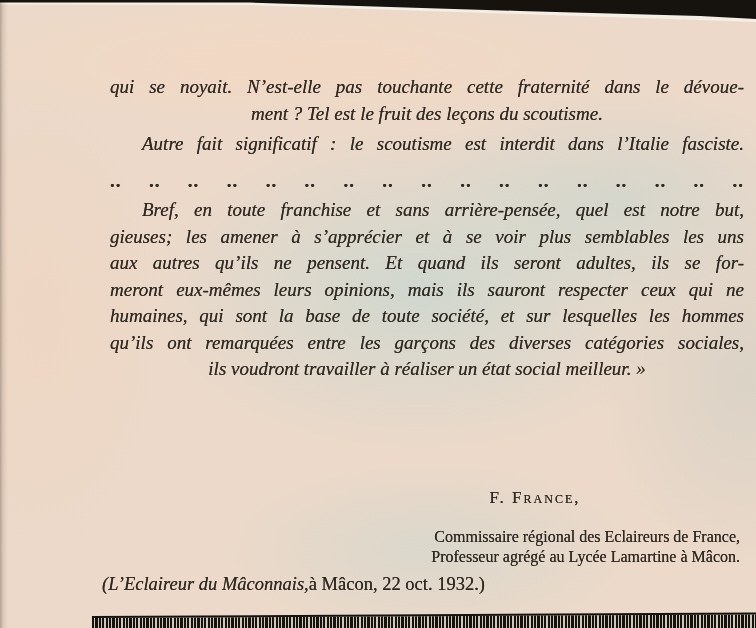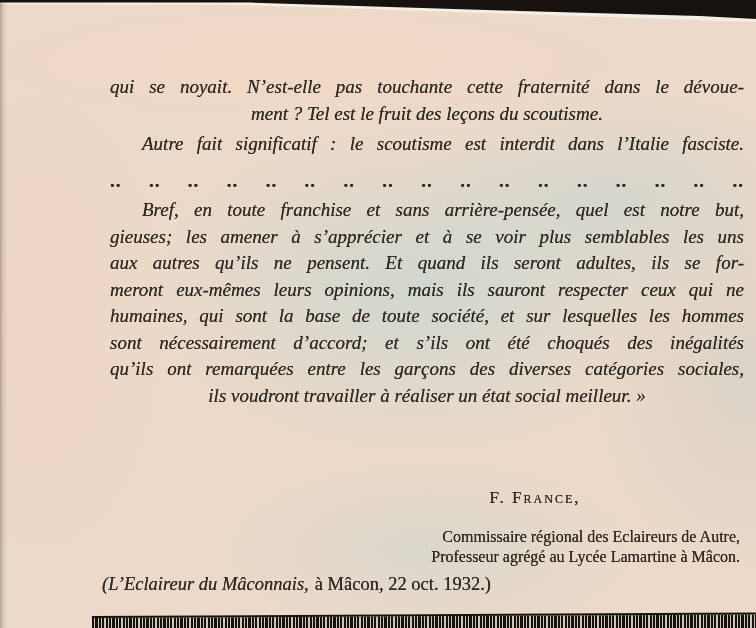--- a/index.html
+++ b/index.html
@@ -55,21 +55,21 @@
     position:absolute;right:16px;top:527px;z-index:4;text-align:right;
     color:var(--ink,#2f2922);font-size:16px;line-height:19.5px;
     text-shadow:0 0 0.5px rgba(47,41,34,0.9);
   }
   .citation{
     position:absolute;left:102px;top:574px;z-index:4;
     color:var(--ink,#2f2922);font-size:18.5px;
     text-shadow:0 0 0.5px rgba(47,41,34,0.9);
   }
   .citation .cit-i{font-style:italic;}
-  .citation .cit-r{font-style:normal;margin-left:6px;}
+  .citation .cit-r{font-style:normal;}
   .bottom-bar{
     position:absolute;left:92px;top:616px;width:672px;height:14px;z-index:4;
     transform:rotate(-0.3deg);transform-origin:left center;
     border-top:2px solid var(--band,#16130f);
     background:repeating-linear-gradient(90deg,#16130e 0 2.2px,#cfc8ba 2.2px 3.4px);
   }
 </style>
 </head>
 <body>
 
@@ -82,29 +82,28 @@
   <div class="text-block">
     <div class="line j">qui se noyait. N’est-elle pas touchante cette fraternité dans le dévoue-</div>
     <div class="line">ment ? Tel est le fruit des leçons du scoutisme.</div>
     <div class="line j indent g1">Autre fait significatif : le scoutisme est interdit dans l’Italie fasciste.</div>
     <div class="line j dots g2">.. .. .. .. .. .. .. .. .. .. .. .. .. .. .. .. ..</div>
     <div class="line j indent g3">Bref, en toute franchise et sans arrière-pensée, quel est notre but,</div>
     <div class="line j">gieuses; les amener à s’apprécier et à se voir plus semblables les uns</div>
     <div class="line j">aux autres qu’ils ne pensent. Et quand ils seront adultes, ils se for-</div>
     <div class="line j">meront eux-mêmes leurs opinions, mais ils sauront respecter ceux qui ne</div>
     <div class="line j">humaines, qui sont la base de toute société, et sur lesquelles les hommes</div>
-    <div class="line j">sont nécessairement d’accord; et s’ils ont été choqués des inégalités</div>
     <div class="line j">qu’ils ont remarquées entre les garçons des diverses catégories sociales,</div>
     <div class="line">ils voudront travailler à réaliser un état social meilleur. »</div>
   </div>
 
   <div class="signature">F. France,</div>
 
   <div class="attribution">
-    <div class="attr-line">Commissaire régional des Eclaireurs de Autre,</div>
+    <div class="attr-line">Commissaire régional des Eclaireurs de France,</div>
     <div class="attr-line">Professeur agrégé au Lycée Lamartine à Mâcon.</div>
   </div>
 
   <div class="citation">
     <span class="cit-i">(L’Eclaireur du Mâconnais,</span><span class="cit-r">à Mâcon, 22 oct. 1932.)</span>
   </div>
 
   <div class="bottom-bar"></div>
 </div>
 

